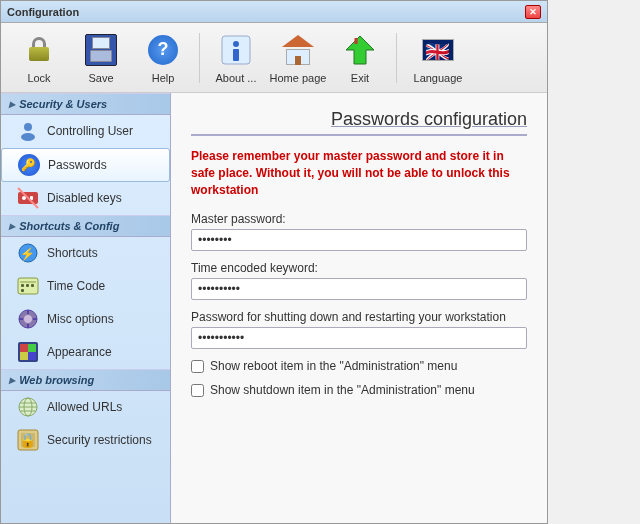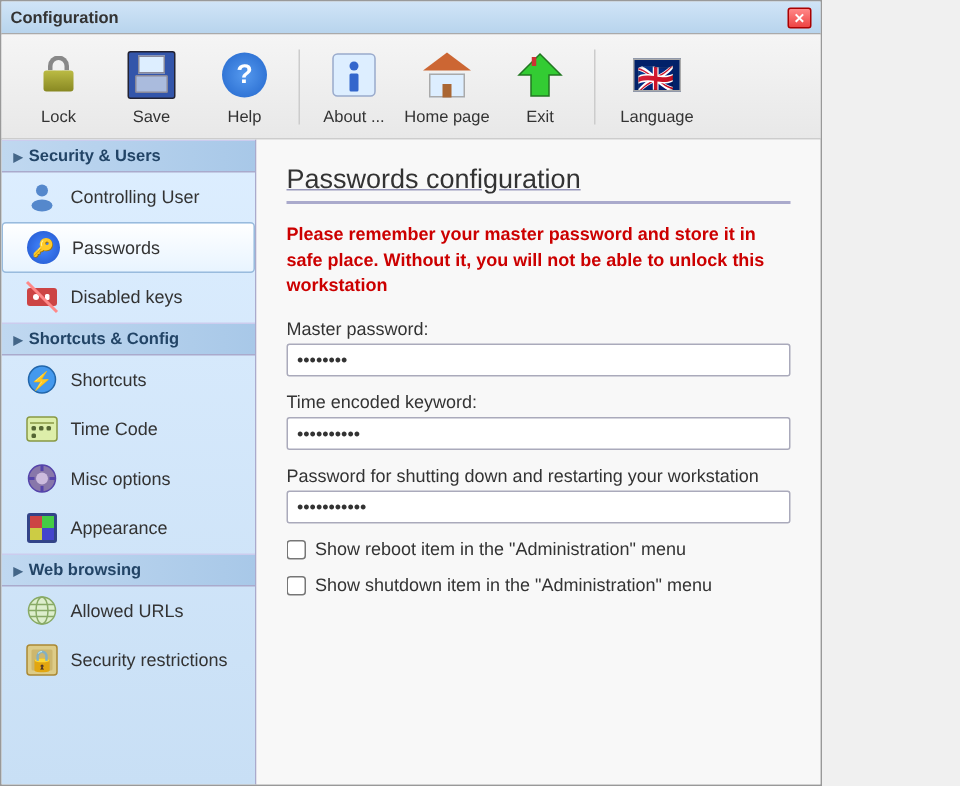--- a/index.html
+++ b/index.html
@@ -113,20 +113,21 @@
       background: linear-gradient(to right, #c0d8f0, #a8c8e8);
       padding: 4px 8px;
       font-size: 11px;
       font-weight: bold;
       color: #224466;
       border-bottom: 1px solid #aac;
       border-top: 1px solid #cce;
       display: flex;
       align-items: center;
       gap: 4px;
+      font-style: italic;
     }
     .sidebar-section-header::before {
       content: '▶';
       font-size: 8px;
       color: #446688;
     }
     .sidebar-item {
       display: flex;
       align-items: center;
       gap: 8px;
@@ -157,20 +158,21 @@
     }
     .page-title {
       font-size: 18px;
       font-weight: normal;
       color: #333;
       border-bottom: 2px solid #aac;
       padding-bottom: 4px;
       margin-bottom: 12px;
       text-decoration: underline;
       text-decoration-color: #99b;
+      text-align: right;
     }
     .warning-text {
       color: #cc0000;
       font-size: 12px;
       font-weight: bold;
       margin-bottom: 14px;
       line-height: 1.4;
     }
     .field-group {
       margin-bottom: 10px;

